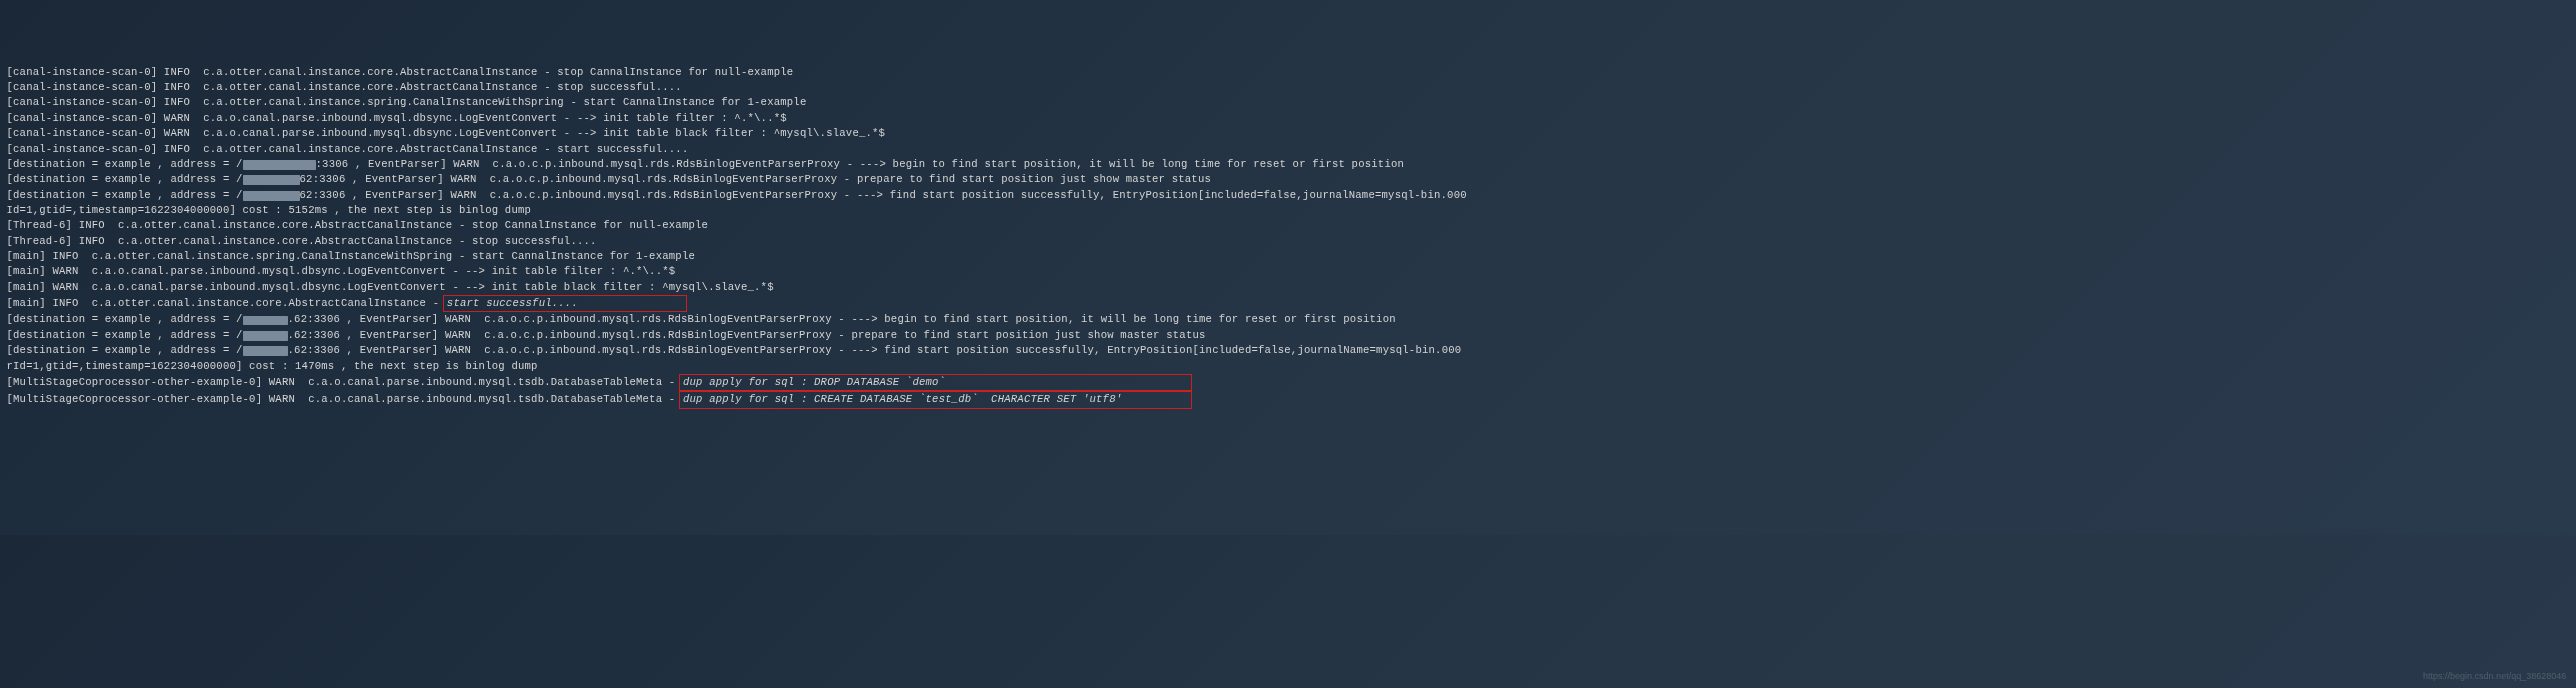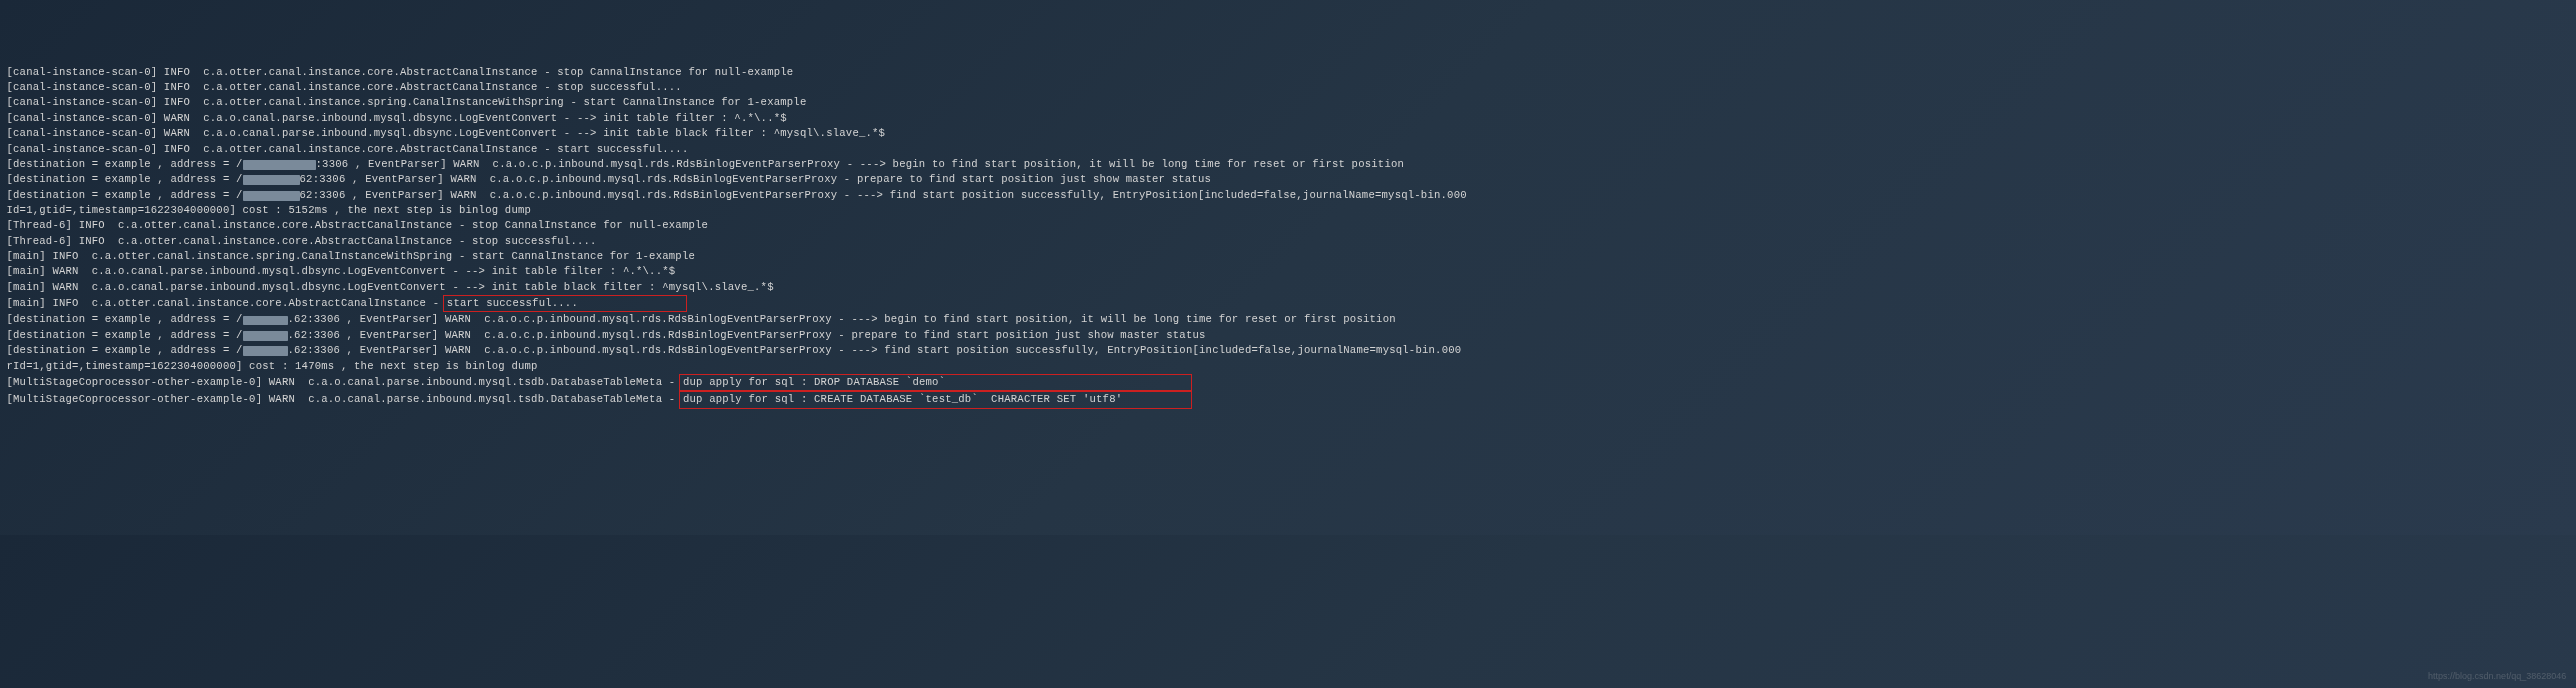--- a/index.html
+++ b/index.html
@@ -29,33 +29,34 @@
       display: inline-block;
       vertical-align: text-bottom;
       height: 9.8px;
       border-radius: 0.8px;
     }
     .box-red {
       border: 1.6px solid #cc2020;
       padding: 0 3.3px;
       display: inline-block;
       margin-left: -3.3px;
+      font-style: italic;
     }
     .watermark {
       position: fixed;
       right: 9.8px;
       bottom: 4.9px;
       font-size: 9px;
       color: rgba(200,200,200,0.25);
       font-family: Arial, sans-serif;
     }
   </style>
 </head>
 <body>
 
 
 
 <div id="log-container"><div class="log-line"><span>[canal-instance-scan-0] INFO  c.a.otter.canal.instance.core.AbstractCanalInstance - stop CannalInstance for null-example </span></div><div class="log-line"><span>[canal-instance-scan-0] INFO  c.a.otter.canal.instance.core.AbstractCanalInstance - stop successful....</span></div><div class="log-line"><span>[canal-instance-scan-0] INFO  c.a.otter.canal.instance.spring.CanalInstanceWithSpring - start CannalInstance for 1-example </span></div><div class="log-line"><span>[canal-instance-scan-0] WARN  c.a.o.canal.parse.inbound.mysql.dbsync.LogEventConvert - --&gt; init table filter : ^.*\..*$</span></div><div class="log-line"><span>[canal-instance-scan-0] WARN  c.a.o.canal.parse.inbound.mysql.dbsync.LogEventConvert - --&gt; init table black filter : ^mysql\.slave_.*$</span></div><div class="log-line"><span>[canal-instance-scan-0] INFO  c.a.otter.canal.instance.core.AbstractCanalInstance - start successful....</span></div><div class="log-line"><span>[destination = example , address = /</span><span class="redact" style="width: 73px;">.</span><span>:3306 , EventParser] WARN  c.a.o.c.p.inbound.mysql.rds.RdsBinlogEventParserProxy - ---&gt; begin to find start position, it will be long time for reset or first position</span></div><div class="log-line"><span>[destination = example , address = /</span><span class="redact" style="width: 57px;">.</span><span>62:3306 , EventParser] WARN  c.a.o.c.p.inbound.mysql.rds.RdsBinlogEventParserProxy - prepare to find start position just show master status</span></div><div class="log-line"><span>[destination = example , address = /</span><span class="redact" style="width: 57px;">.</span><span>62:3306 , EventParser] WARN  c.a.o.c.p.inbound.mysql.rds.RdsBinlogEventParserProxy - ---&gt; find start position successfully, EntryPosition[included=false,journalName=mysql-bin.000</span></div><div class="log-line"><span>Id=1,gtid=,timestamp=1622304000000] cost : 5152ms , the next step is binlog dump</span></div><div class="log-line"><span>[Thread-6] INFO  c.a.otter.canal.instance.core.AbstractCanalInstance - stop CannalInstance for null-example </span></div><div class="log-line"><span>[Thread-6] INFO  c.a.otter.canal.instance.core.AbstractCanalInstance - stop successful....</span></div><div class="log-line"><span>[main] INFO  c.a.otter.canal.instance.spring.CanalInstanceWithSpring - start CannalInstance for 1-example </span></div><div class="log-line"><span>[main] WARN  c.a.o.canal.parse.inbound.mysql.dbsync.LogEventConvert - --&gt; init table filter : ^.*\..*$</span></div><div class="log-line"><span>[main] WARN  c.a.o.canal.parse.inbound.mysql.dbsync.LogEventConvert - --&gt; init table black filter : ^mysql\.slave_.*$</span></div><div class="log-line"><span>[main] INFO  c.a.otter.canal.instance.core.AbstractCanalInstance - </span><span class="box-red">start successful....                </span></div><div class="log-line"><span>[destination = example , address = /</span><span class="redact" style="width: 45px;">.</span><span>.62:3306 , EventParser] WARN  c.a.o.c.p.inbound.mysql.rds.RdsBinlogEventParserProxy - ---&gt; begin to find start position, it will be long time for reset or first position</span></div><div class="log-line"><span>[destination = example , address = /</span><span class="redact" style="width: 45px;">.</span><span>.62:3306 , EventParser] WARN  c.a.o.c.p.inbound.mysql.rds.RdsBinlogEventParserProxy - prepare to find start position just show master status</span></div><div class="log-line"><span>[destination = example , address = /</span><span class="redact" style="width: 45px;">.</span><span>.62:3306 , EventParser] WARN  c.a.o.c.p.inbound.mysql.rds.RdsBinlogEventParserProxy - ---&gt; find start position successfully, EntryPosition[included=false,journalName=mysql-bin.000</span></div><div class="log-line"><span>rId=1,gtid=,timestamp=1622304000000] cost : 1470ms , the next step is binlog dump</span></div><div class="log-line"><span>[MultiStageCoprocessor-other-example-0] WARN  c.a.o.canal.parse.inbound.mysql.tsdb.DatabaseTableMeta - </span><span class="box-red">dup apply for sql : DROP DATABASE `demo`                                     </span></div><div class="log-line"><span>[MultiStageCoprocessor-other-example-0] WARN  c.a.o.canal.parse.inbound.mysql.tsdb.DatabaseTableMeta - </span><span class="box-red">dup apply for sql : CREATE DATABASE `test_db`  CHARACTER SET 'utf8'          </span></div></div>
-<div class="watermark">https://blog.csdn.net/qq_38628046</div>
+<div class="watermark">https://begin.csdn.net/qq_38628046</div>
 
 
 
 
 
 </body></html>

